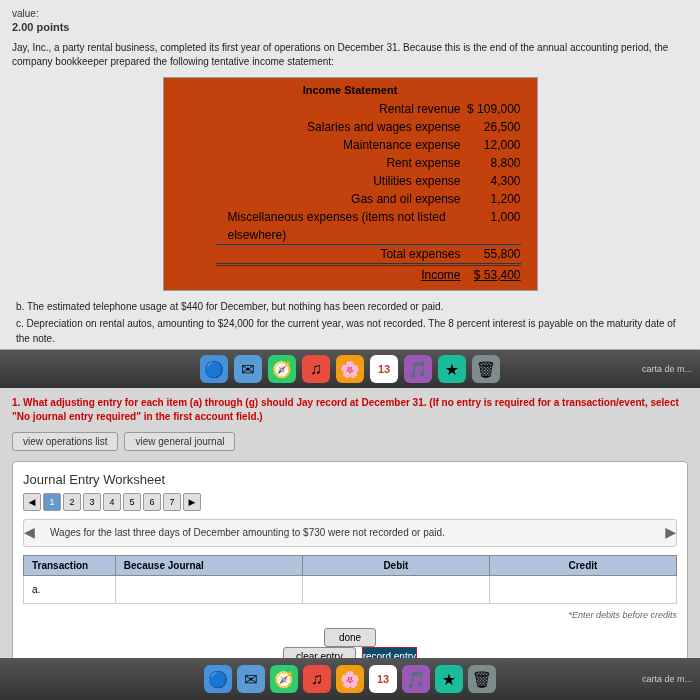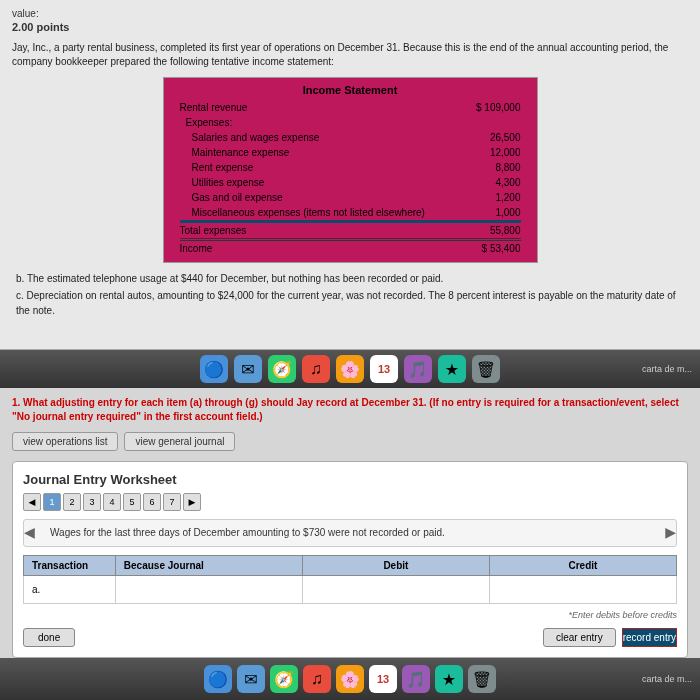--- a/index.html
+++ b/index.html
@@ -43,58 +43,60 @@
 
     
     .income-statement-container {
       display: flex;
       justify-content: center;
       margin-bottom: 8px;
     }
 
     .income-table {
       border: 1px solid #999;
-      background: #be185d;
+      background: #c2410c;
       width: 375px;
       padding: 6px 16px;
     }
 
     .income-table-title {
       text-align: center;
       font-weight: bold;
       font-size: 11px;
       margin-bottom: 4px;
     }
 
     .income-row {
       display: flex;
-      justify-content: space-between;
-      font-size: 10px;
+      justify-content: flex-end;
+      font-size: 12px;
       line-height: 1.5;
+      margin-left: 36px;
     }
 
     .income-row.indent {
       padding-left: 12px;
     }
 
     .income-row.indent2 {
       padding-left: 6px;
     }
 
     .income-row .amount {
       text-align: right;
       min-width: 60px;
     }
 
     .income-row.total-row {
-      border-top: 3px solid #0c4a6e;
+      border-top: 1px solid #0c4a6e;
     }
 
     .income-row.double-underline {
       border-top: 3px double #333;
+      text-decoration: underline;
     }
 
     .audit-text {
       font-size: 10px;
       color: #222;
       line-height: 1.4;
       margin-bottom: 6px;
     }
 
     .items-list {
@@ -173,21 +175,21 @@
     .worksheet-container {
       background: white;
       border: 1px solid #aaa;
       border-radius: 4px;
       padding: 10px;
       position: relative;
     }
 
     .worksheet-title {
       font-size: 13px;
-      font-weight: bold;
+      font-weight: normal;
       color: #333;
       margin-bottom: 6px;
     }
 
     .nav-controls {
       display: flex;
       align-items: center;
       margin-bottom: 8px;
       gap: 2px;
     }
@@ -282,20 +284,21 @@
       font-size: 9px;
       color: #666;
       font-style: italic;
       margin-bottom: 8px;
     }
 
     .bottom-buttons {
       display: flex;
       justify-content: space-between;
       align-items: center;
+      flex-direction: column;
     }
 
     .done-btn {
       background: #e0e0e0;
       border: 1px solid #888;
       padding: 3px 14px;
       font-size: 10px;
       cursor: pointer;
       border-radius: 3px;
     }
@@ -350,23 +353,20 @@
   <div class="value-label">value:</div>
   <div class="points-label">2.00 points</div>
   <div class="description-text">Jay, Inc., a party rental business, completed its first year of operations on December 31. Because this is the end of the annual accounting period, the company bookkeeper prepared the following tentative income statement:</div>
 
   <div class="income-statement-container">
     <div class="income-table">
       <div class="income-table-title">Income Statement</div>
       <div class="income-row">
         <span>Rental revenue</span>
         <span class="amount">$ 109,000</span>
-      </div>
-      <div class="income-row indent2">
-        <span>Expenses:</span>
       </div>
       <div class="income-row indent">
         <span>Salaries and wages expense</span>
         <span class="amount">26,500</span>
       </div>
       <div class="income-row indent">
         <span>Maintenance expense</span>
         <span class="amount">12,000</span>
       </div>
       <div class="income-row indent">

